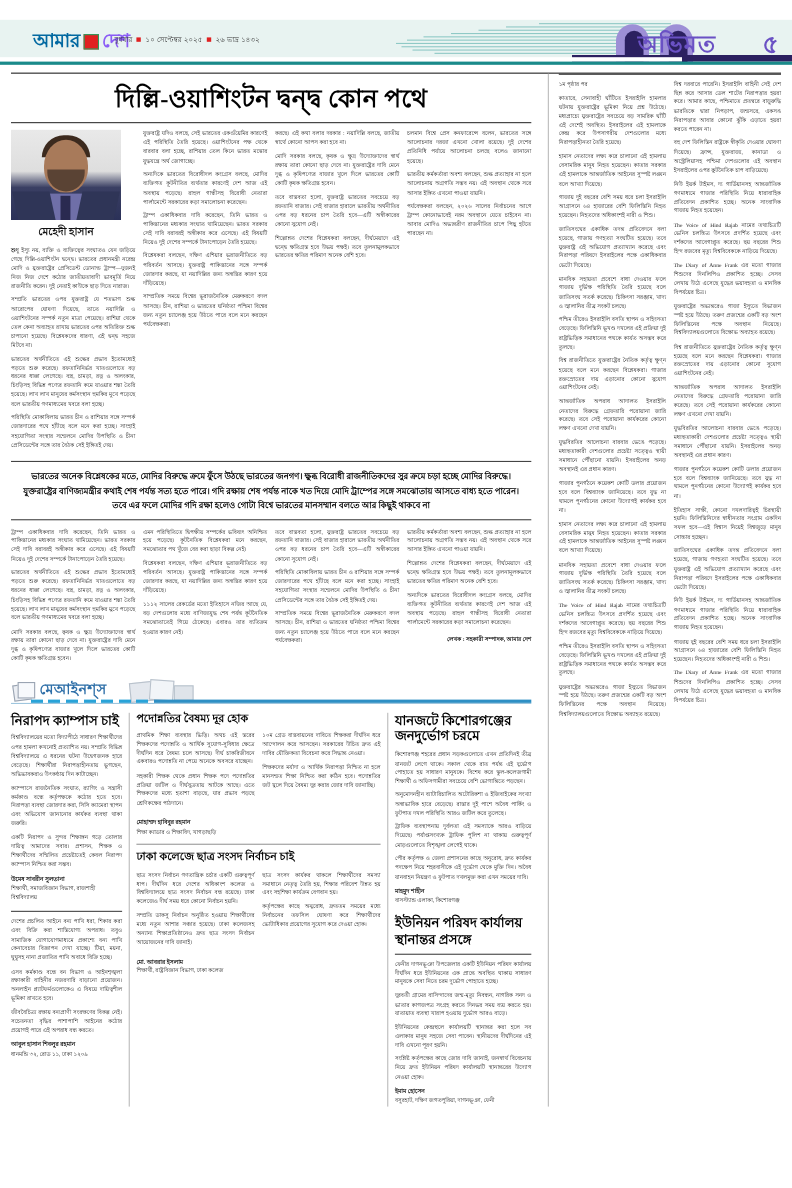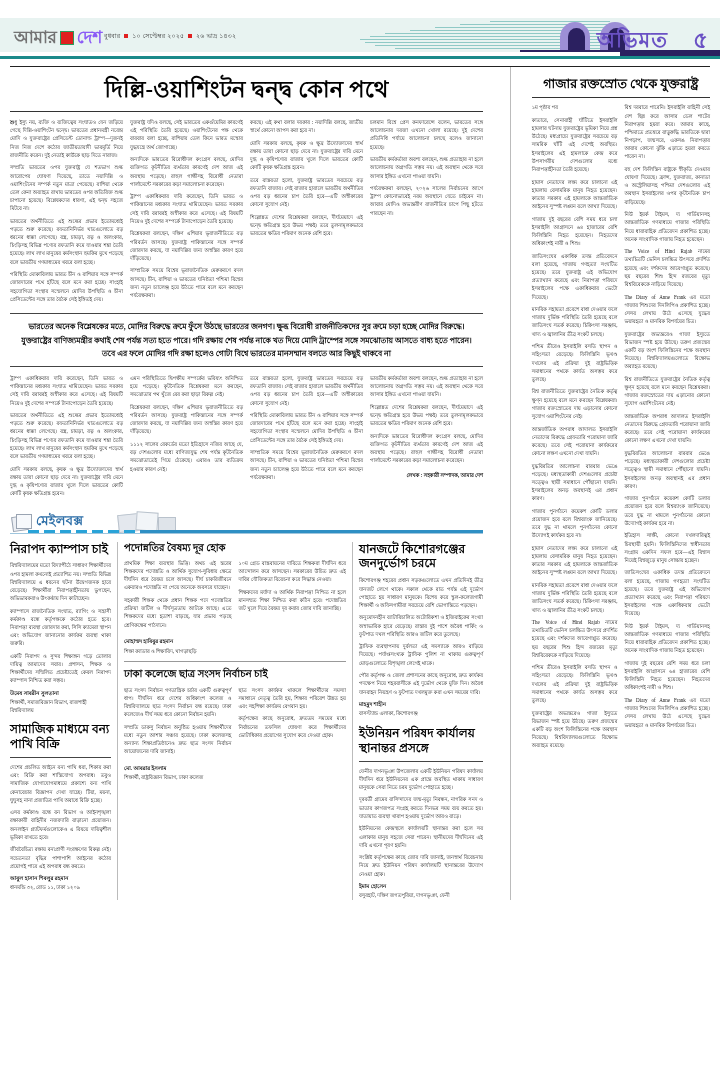--- a/index.html
+++ b/index.html
@@ -14,21 +14,21 @@
 
   
   .masthead{position:relative;height:62px;width:720px;}
   .mast-bg{position:absolute;left:0;top:18px;width:720px;height:36px;background:#e8f3f1;}
   .mast-bg2{position:absolute;left:0;top:52px;width:620px;height:4px;background:#ffffff;}
   .mast-underline{position:absolute;left:0;top:56px;width:720px;height:3px;background:#1a8a8a;}
   .mast-underline2{position:absolute;left:0;top:59px;width:720px;height:1px;background:#ffffff;}
 
   .logo{position:absolute;left:14px;top:24px;display:flex;align-items:center;gap:3px;
         font-family:"Liberation Serif",serif;font-weight:bold;font-size:17px;letter-spacing:-.3px;}
-  .logo .amar{color:#737373;}
+  .logo .amar{color:#0369a1;margin-left:16px;}
   .logo .sq{width:12px;height:12px;background:#e02020;border:1px solid #2a9d5c;display:inline-block;}
   .logo .desh{color:#8b5cf6;}
 
   .dateline{position:absolute;left:104px;top:31px;font-size:6.2px;color:#333;letter-spacing:.2px;white-space:nowrap;
             font-family:"Liberation Sans",sans-serif;}
   .dateline .dot{display:inline-block;width:4px;height:4px;background:#e02020;margin:0 4px;vertical-align:middle;}
 
   .mast-lines{position:absolute;left:360px;top:21px;width:250px;height:34px;overflow:hidden;}
   .mast-lines i{display:block;height:1px;background:#8fc9c6;margin-bottom:2px;}
   .mast-lines i:nth-child(1){width:120px;margin-left:130px;}
@@ -44,29 +44,29 @@
 
   .heads{position:absolute;left:560px;top:18px;width:80px;height:40px;}
   .head-shape{position:absolute;bottom:0;width:30px;height:36px;background:#9d8fd6;border-radius:15px 15px 0 0;}
   .head-shape.a{left:0;}
   .head-shape.b{left:40px;}
   .head-face{position:absolute;bottom:0;width:17px;height:30px;background:#2b2060;border-radius:9px 9px 0 0;}
   .head-face.a{left:8px;}
   .head-face.b{left:48px;}
   .mast-dark{position:absolute;left:520px;top:50px;width:200px;height:6px;background:#2b2060;}
 
-  .section-name{position:absolute;right:52px;top:24px;font-family:"Liberation Serif",serif;
+  .section-name{position:absolute;right:69px;top:24px;font-family:"Liberation Serif",serif;
                 font-weight:bold;font-size:21px;color:#6a51c4;letter-spacing:1px;}
   .page-no{position:absolute;right:12px;top:22px;font-size:23px;font-weight:bold;color:#6a51c4;}
 
   
   .body-wrap{position:relative;padding:0 10px;box-sizing:border-box;}
   .rule-top{height:1px;background:#222;margin:4px 0 0 0;}
 
-  .main-area{display:flex;gap:16px;}
+  .main-area{display:flex;gap:4px;}
   .left-block{width:480px;box-sizing:border-box;padding-right:6px;}
   .vdiv{width:1px;background:#bbb;margin:0 5px;}
   .right-block{width:214px;box-sizing:border-box;}
 
   h1.lead{
     font-family:"Liberation Serif",serif;font-weight:bold;
     font-size:22.5px;text-align:center;margin:9px 0 7px;line-height:1.25;color:#000;
     letter-spacing:.2px;
   }
   .lead-rule{height:1px;background:#333;margin-bottom:6px;}
@@ -201,20 +201,32 @@
     <div class="rule-top"></div>
 
     <div class="main-area">
 
       <div class="left-block">
         <h1 class="lead">দিল্লি-ওয়াশিংটন দ্বন্দ্ব কোন পথে</h1>
         <div class="lead-rule"></div>
 
         <div class="cols3">
           <div class="col">
+            <div class="author-box">
+              <div class="photo">
+                <div class="hair"></div>
+                  <div class="face"></div>
+                  <div class="beard"></div>
+                <div class="shirt"></div>
+                  <div class="coatL"></div>
+                  <div class="coatR"></div>
+                  <div class="tie"></div>
+              </div>
+              <div class="byline">মেহেদী হাসান</div>
+            </div>
             <p class="bd first">শুধু ইস্যু নয়, ব্যক্তি ও ব্যক্তিত্বের সংঘাতও যেন জড়িয়ে গেছে দিল্লি-ওয়াশিংটন দ্বন্দ্বে। ভারতের প্রধানমন্ত্রী নরেন্দ্র মোদি ও যুক্তরাষ্ট্রের প্রেসিডেন্ট ডোনাল্ড ট্রাম্প—দুজনই নিজ নিজ দেশে কঠোর জাতীয়তাবাদী ভাবমূর্তি নিয়ে রাজনীতি করেন। দুই নেতাই কাউকে ছাড় দিতে নারাজ।</p>
             <p class="bd">সম্প্রতি ভারতের ওপর যুক্তরাষ্ট্র যে শতভাগ শুল্ক আরোপের ঘোষণা দিয়েছে, তাতে নয়াদিল্লি ও ওয়াশিংটনের সম্পর্ক নতুন মাত্রা পেয়েছে। রাশিয়া থেকে তেল কেনা অব্যাহত রাখায় ভারতের ওপর অতিরিক্ত শুল্ক চাপানো হয়েছে। বিশ্লেষকদের ধারণা, এই দ্বন্দ্ব সহজে মিটবে না।</p>
             <p class="bd">ভারতের অর্থনীতিতে এই শুল্কের প্রভাব ইতোমধ্যেই পড়তে শুরু করেছে। রফতানিনির্ভর খাতগুলোতে বড় ধরনের ধাক্কা লেগেছে। বস্ত্র, চামড়া, রত্ন ও অলংকার, চিংড়িসহ বিভিন্ন পণ্যের রফতানি কমে যাওয়ার শঙ্কা তৈরি হয়েছে। লাখ লাখ মানুষের কর্মসংস্থান হুমকির মুখে পড়েছে বলে ভারতীয় গণমাধ্যমের খবরে বলা হচ্ছে।</p>
             <p class="bd">পরিস্থিতি মোকাবিলায় ভারত চীন ও রাশিয়ার সঙ্গে সম্পর্ক জোরদারের পথে হাঁটছে বলে মনে করা হচ্ছে। সাংহাই সহযোগিতা সংস্থার সম্মেলনে মোদির উপস্থিতি ও চীনা প্রেসিডেন্টের সঙ্গে তার বৈঠক সেই ইঙ্গিতই দেয়।</p>
           </div>
           <div class="col">
             <p class="bd">যুক্তরাষ্ট্র যদিও বলছে, সেই ভারতের একগুঁয়েমির কারণেই এই পরিস্থিতি তৈরি হয়েছে। ওয়াশিংটনের পক্ষ থেকে বারবার বলা হচ্ছে, রাশিয়ার তেল কিনে ভারত মস্কোর যুদ্ধযন্ত্রে অর্থ জোগাচ্ছে।</p>
             <p class="bd">অন্যদিকে ভারতের বিরোধীদল কংগ্রেস বলছে, মোদির ব্যক্তিগত কূটনীতির ব্যর্থতার কারণেই দেশ আজ এই অবস্থায় পড়েছে। রাহুল গান্ধীসহ বিরোধী নেতারা পার্লামেন্টে সরকারের কড়া সমালোচনা করেছেন।</p>
             <p class="bd">ট্রাম্প একাধিকবার দাবি করেছেন, তিনি ভারত ও পাকিস্তানের মধ্যকার সংঘাত থামিয়েছেন। ভারত সরকার সেই দাবি বরাবরই অস্বীকার করে এসেছে। এই বিষয়টি নিয়েও দুই দেশের সম্পর্কে টানাপোড়েন তৈরি হয়েছে।</p>
             <p class="bd">বিশ্লেষকরা বলছেন, দক্ষিণ এশিয়ার ভূরাজনীতিতে বড় পরিবর্তন আসছে। যুক্তরাষ্ট্র পাকিস্তানের সঙ্গে সম্পর্ক জোরদার করছে, যা নয়াদিল্লির জন্য অস্বস্তির কারণ হয়ে দাঁড়িয়েছে।</p>
@@ -257,21 +269,21 @@
             <p class="bd">অন্যদিকে ভারতের বিরোধীদল কংগ্রেস বলছে, মোদির ব্যক্তিগত কূটনীতির ব্যর্থতার কারণেই দেশ আজ এই অবস্থায় পড়েছে। রাহুল গান্ধীসহ বিরোধী নেতারা পার্লামেন্টে সরকারের কড়া সমালোচনা করেছেন।</p>
             <div class="credit">লেখক : সহকারী সম্পাদক, আমার দেশ</div>
           </div>
         </div>
 
         <div class="mailbox-hdr">
           <div class="mb-icon">
               <div class="p1"></div>
               <div class="p2"></div>
             </div>
-          <div class="mb-label">মেইলবক্স</div>
+          <div class="mb-label">মেআইনশ্স</div>
           <div class="mb-papers">
               <div class="s1"></div>
               <div class="s2"></div>
               <div class="s3"></div>
             </div>
           <div class="mb-dash"></div>
           <div class="mb-bar"></div>
           <div class="mb-bar2"></div>
         </div>
 
@@ -280,21 +292,20 @@
           <div class="lcol">
             <h3 class="lt">নিরাপদ ক্যাম্পাস চাই</h3>
             <p class="bd">বিশ্ববিদ্যালয়ের মতো বিদ্যাপীঠে সাধারণ শিক্ষার্থীদের ওপর হামলা কখনোই প্রত্যাশিত নয়। সম্প্রতি বিভিন্ন বিশ্ববিদ্যালয়ে এ ধরনের ঘটনা উদ্বেগজনক হারে বেড়েছে। শিক্ষার্থীরা নিরাপত্তাহীনতায় ভুগছেন, অভিভাবকরাও উৎকণ্ঠায় দিন কাটাচ্ছেন।</p>
             <p class="bd">ক্যাম্পাসে রাজনৈতিক সংঘাত, র‍্যাগিং ও সন্ত্রাসী কর্মকাণ্ড বন্ধে কর্তৃপক্ষকে কঠোর হতে হবে। নিরাপত্তা ব্যবস্থা জোরদার করা, সিসি ক্যামেরা স্থাপন এবং অভিযোগ জানানোর কার্যকর ব্যবস্থা থাকা জরুরি।</p>
             <p class="bd">একটি নিরাপদ ও সুন্দর শিক্ষাঙ্গন গড়ে তোলার দায়িত্ব আমাদের সবার। প্রশাসন, শিক্ষক ও শিক্ষার্থীদের সম্মিলিত প্রচেষ্টাতেই কেবল নিরাপদ ক্যাম্পাস নিশ্চিত করা সম্ভব।</p>
             <div class="sig">
               <div class="nm">উমেষ সাবরীন সুলতানা</div>
               <div class="ad">শিক্ষার্থী, সমাজবিজ্ঞান বিভাগ, রাজশাহী বিশ্ববিদ্যালয়</div>
             </div>
             <div class="gap"></div>
-            <h3 class="lt">সামাজিক মাধ্যমে বন্য পাখি বিক্রি</h3>
             <div class="lt-rule"></div>
             <p class="bd">দেশের প্রচলিত আইনে বন্য পাখি ধরা, শিকার করা এবং বিক্রি করা শাস্তিযোগ্য অপরাধ। তবুও সামাজিক যোগাযোগমাধ্যমে প্রকাশ্যে বন্য পাখি কেনাবেচার বিজ্ঞাপন দেখা যাচ্ছে। টিয়া, ময়না, ঘুঘুসহ নানা প্রজাতির পাখি অবাধে বিক্রি হচ্ছে।</p>
             <p class="bd">এসব কর্মকাণ্ড বন্ধে বন বিভাগ ও আইনশৃঙ্খলা রক্ষাকারী বাহিনীর নজরদারি বাড়ানো প্রয়োজন। অনলাইন প্ল্যাটফর্মগুলোকেও এ বিষয়ে দায়িত্বশীল ভূমিকা রাখতে হবে।</p>
             <p class="bd">জীববৈচিত্র্য রক্ষায় বন্যপ্রাণী সংরক্ষণের বিকল্প নেই। সচেতনতা বৃদ্ধির পাশাপাশি আইনের কঠোর প্রয়োগই পারে এই অপরাধ বন্ধ করতে।</p>
             <div class="sig">
               <div class="nm">আবুল হাসান শিবলুর রহমান</div>
               <div class="ad">ধানমন্ডি ৩২, রোড ১১, ঢাকা ১২০৯</div>
             </div>
           </div>
 
@@ -358,21 +369,20 @@
               <div class="ad">বসুরহাট, দক্ষিণ জগতপুরিয়া, দাগনভূঞা, ফেনী</div>
             </div>
           </div>
 
         </div>
       </div>
 
       <div class="vdiv"></div>
 
       <div class="right-block">
-        <h2 class="rcol-head">গাজার রক্তস্রোত থেকে যুক্তরাষ্ট্র</h2>
         <div class="rcol-rule"></div>
         <div class="cols2">
           <div class="col">
             <p class="bd">১ম পৃষ্ঠার পর</p>
             <p class="bd">কাতারে, সেনাবাহী ঘাঁটিতে ইসরাইলি হামলার ঘটনায় যুক্তরাষ্ট্রের ভূমিকা নিয়ে প্রশ্ন উঠেছে। মধ্যপ্রাচ্যে যুক্তরাষ্ট্রের সবচেয়ে বড় সামরিক ঘাঁটি এই দেশেই অবস্থিত। ইসরাইলের এই হামলাকে কেন্দ্র করে উপসাগরীয় দেশগুলোর মধ্যে নিরাপত্তাহীনতা তৈরি হয়েছে।</p>
             <p class="bd">হামাস নেতাদের লক্ষ্য করে চালানো এই হামলায় বেসামরিক মানুষ নিহত হয়েছেন। কাতার সরকার এই হামলাকে আন্তর্জাতিক আইনের সুস্পষ্ট লঙ্ঘন বলে আখ্যা দিয়েছে।</p>
             <p class="bd">গাজায় দুই বছরের বেশি সময় ধরে চলা ইসরাইলি আগ্রাসনে ৬৪ হাজারের বেশি ফিলিস্তিনি নিহত হয়েছেন। নিহতদের অধিকাংশই নারী ও শিশু।</p>
             <p class="bd">জাতিসংঘের একাধিক তদন্ত প্রতিবেদনে বলা হয়েছে, গাজায় গণহত্যা সংঘটিত হয়েছে। তবে যুক্তরাষ্ট্র এই অভিযোগ প্রত্যাখ্যান করেছে এবং নিরাপত্তা পরিষদে ইসরাইলের পক্ষে একাধিকবার ভেটো দিয়েছে।</p>
             <p class="bd">মানবিক সহায়তা প্রবেশে বাধা দেওয়ার ফলে গাজায় দুর্ভিক্ষ পরিস্থিতি তৈরি হয়েছে বলে জাতিসংঘ সতর্ক করেছে। চিকিৎসা সরঞ্জাম, খাদ্য ও জ্বালানির তীব্র সংকট চলছে।</p>
             <p class="bd">পশ্চিম তীরেও ইসরাইলি বসতি স্থাপন ও সহিংসতা বেড়েছে। ফিলিস্তিনি ভূখণ্ড দখলের এই প্রক্রিয়া দুই রাষ্ট্রভিত্তিক সমাধানের পথকে কার্যত অসম্ভব করে তুলছে।</p>

